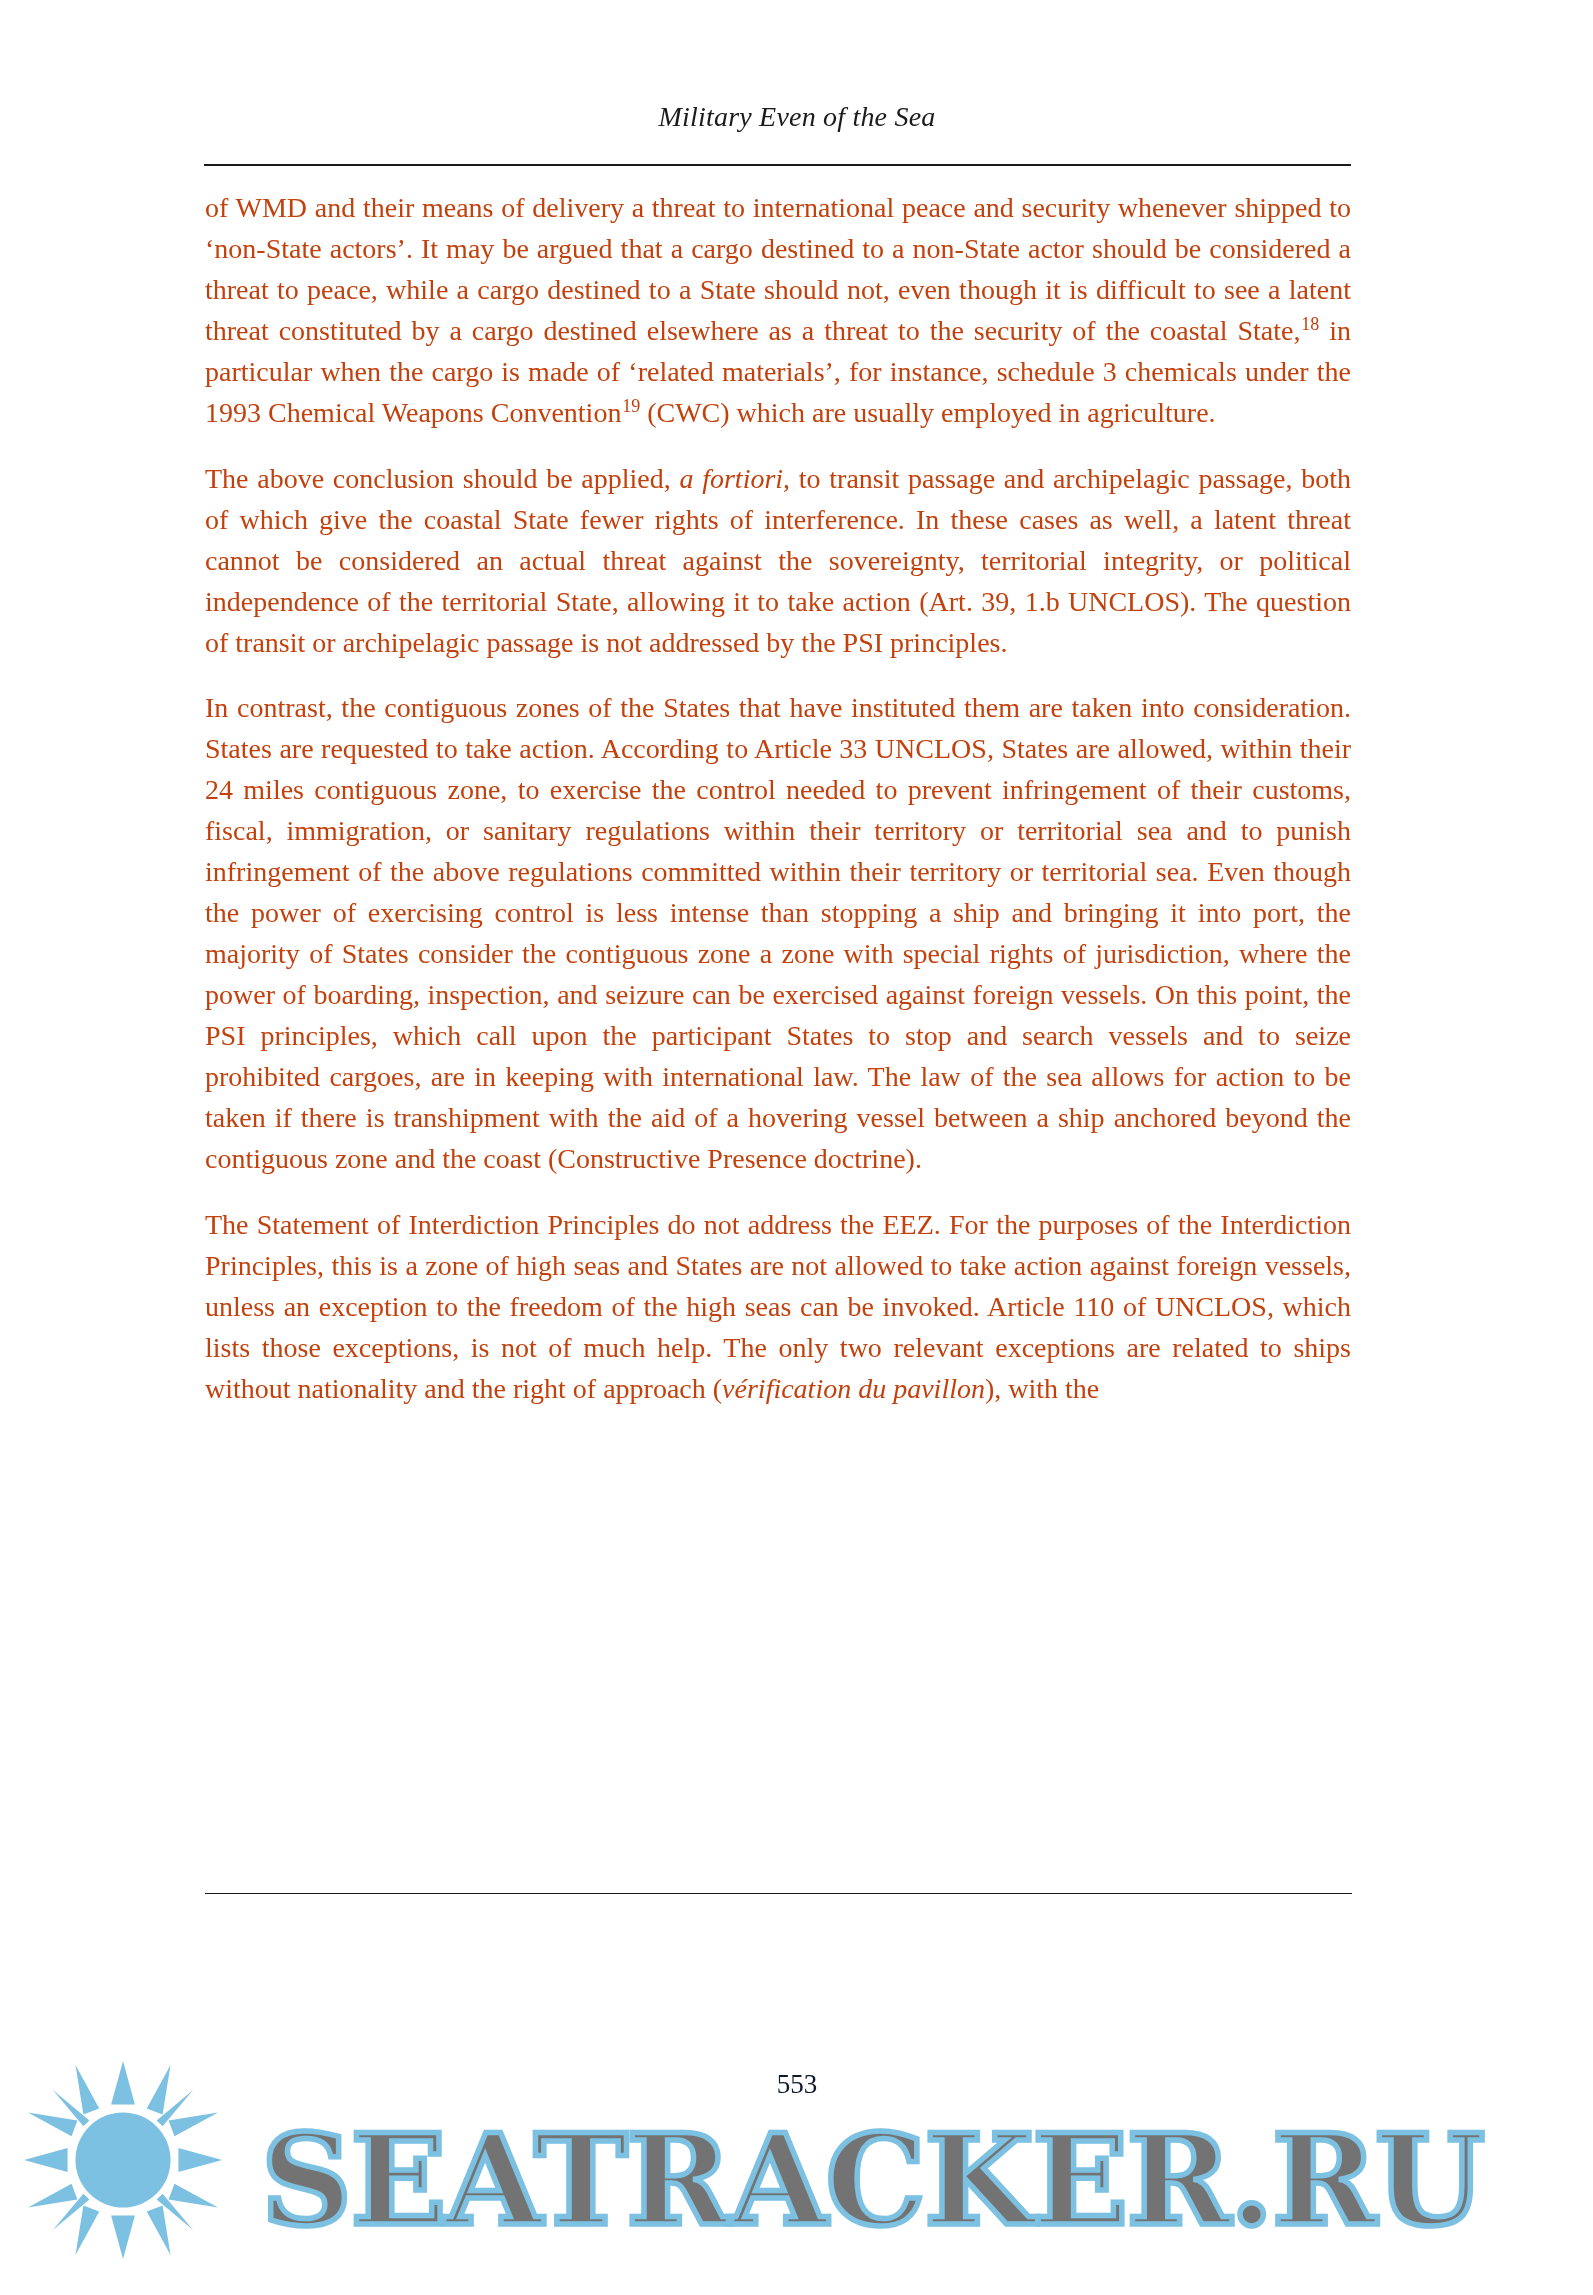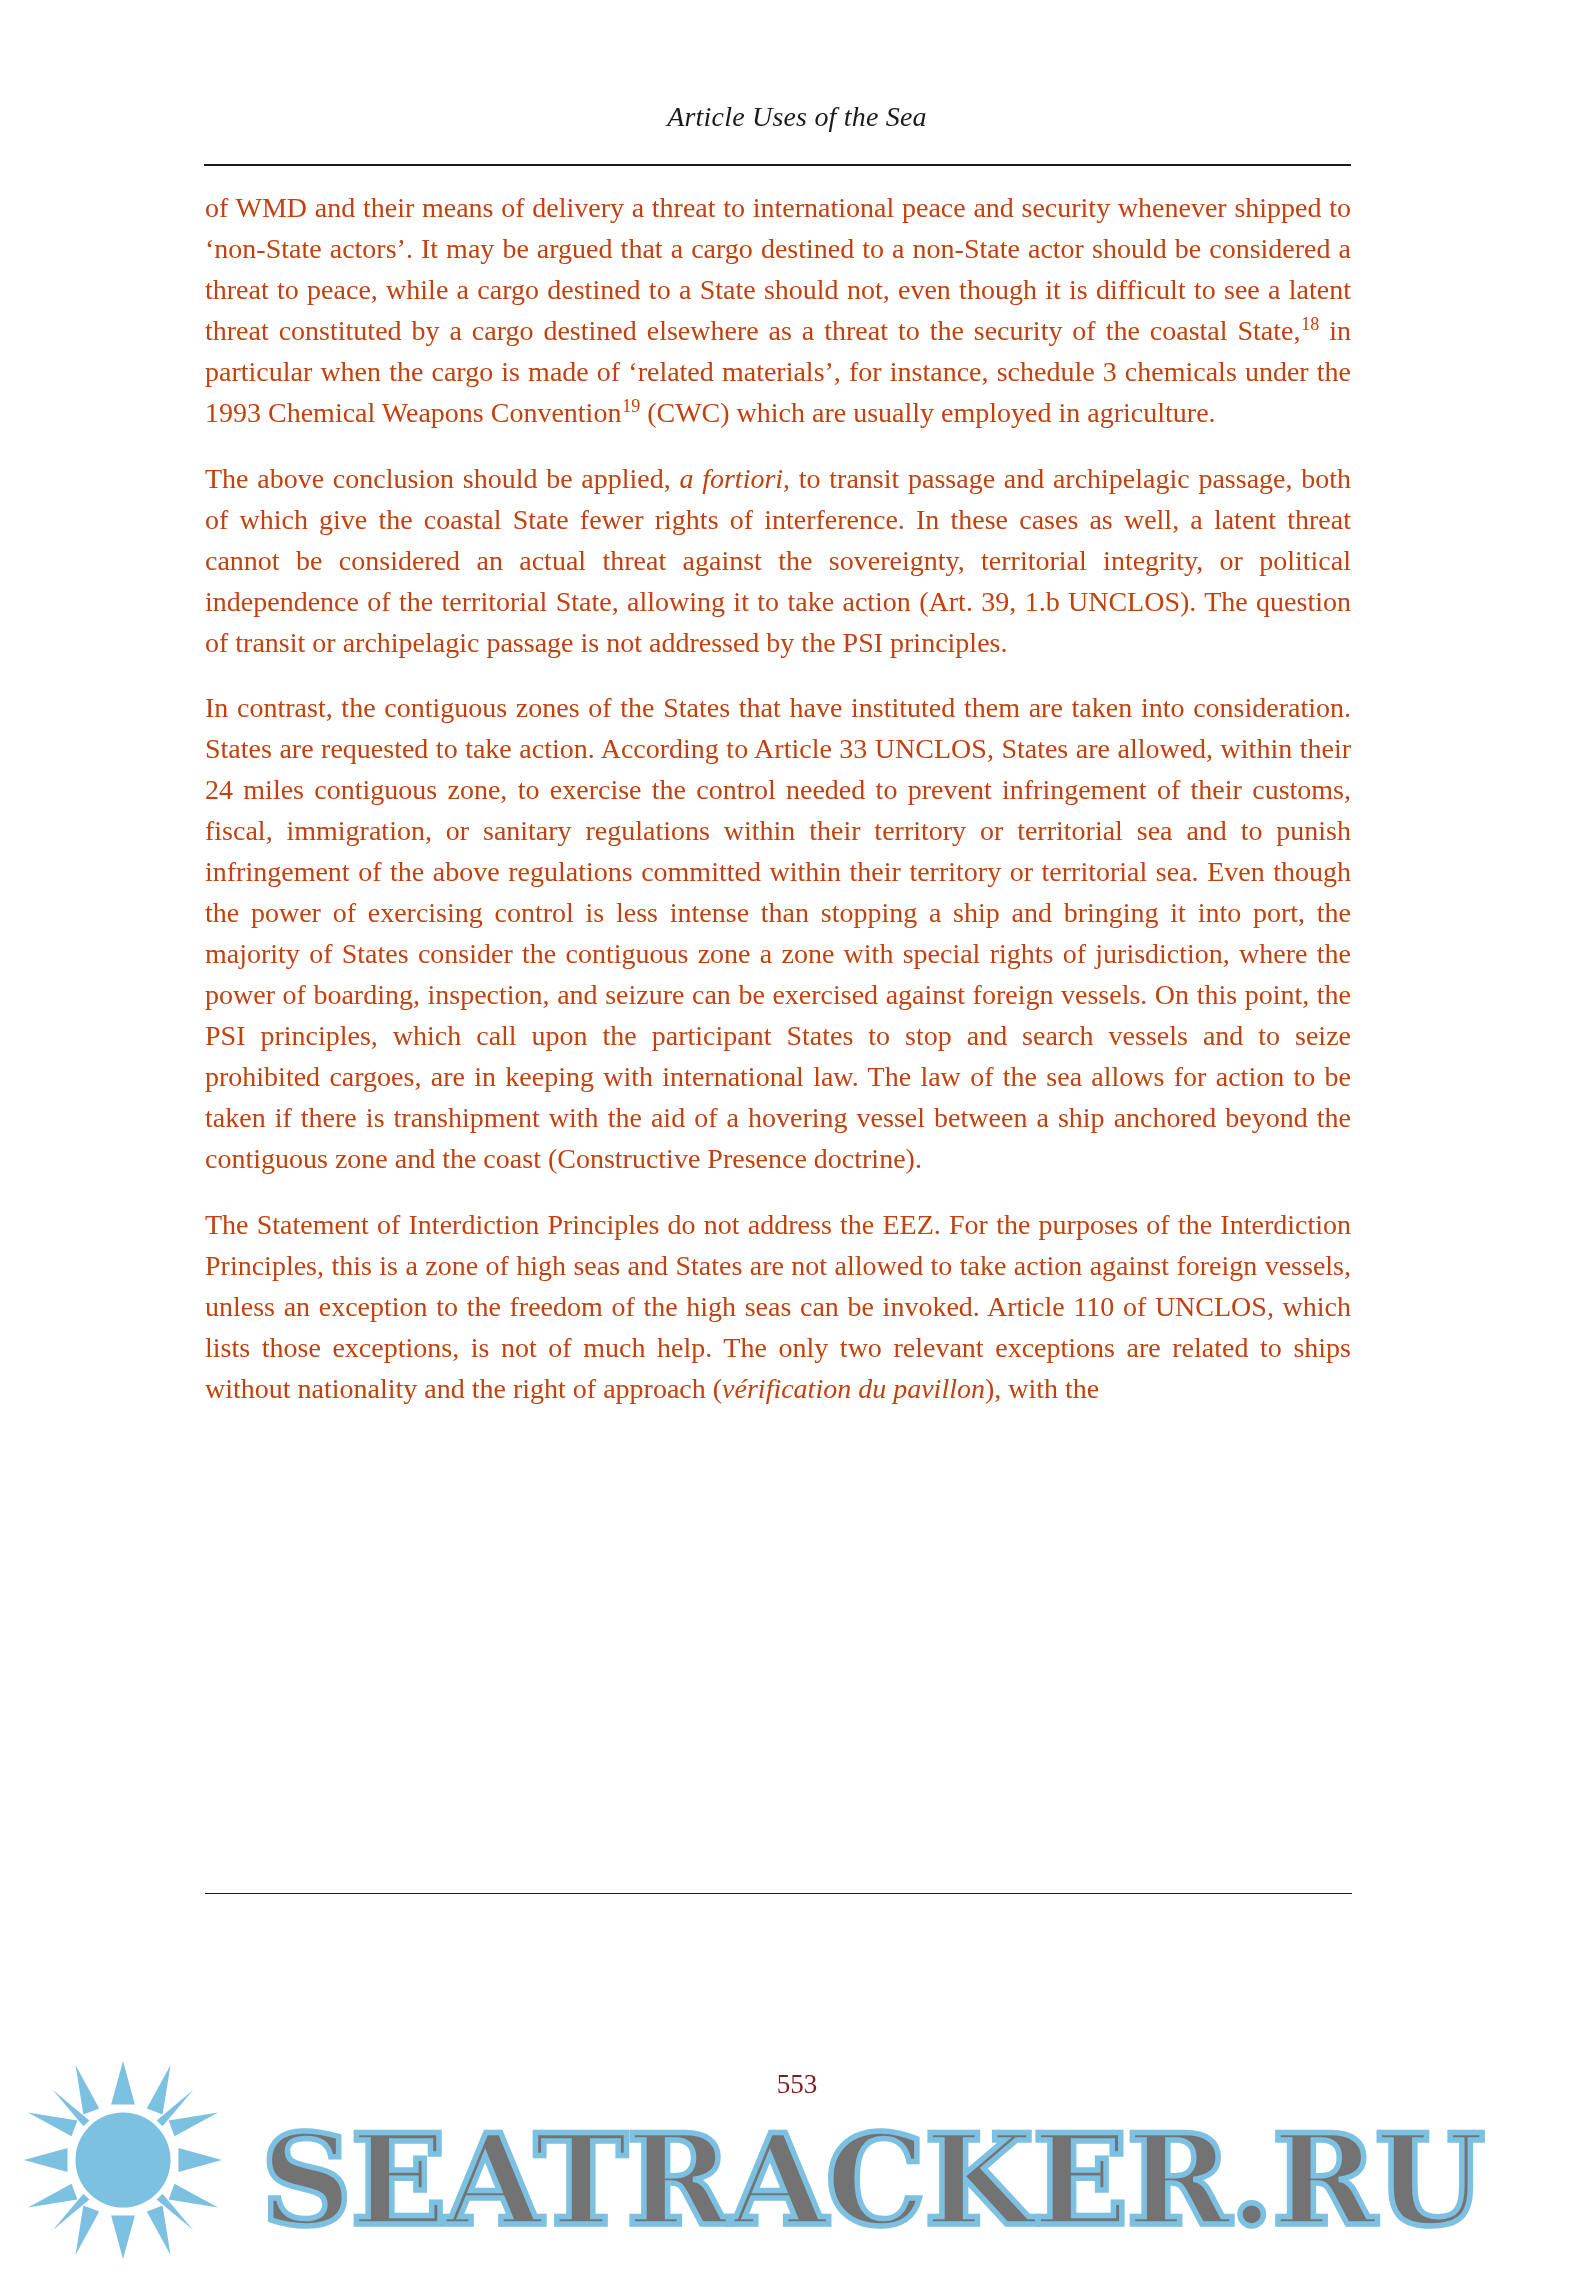--- a/index.html
+++ b/index.html
@@ -103,21 +103,21 @@
   }
 
   
   .folio {
     position: absolute;
     top: 2069px;
     left: 0;
     right: 0;
     text-align: center;
     font-size: 27px;
-    color: #7f1d1d;
+    color: #0f172a;
   }
 
   
   .watermark {
     position: absolute;
     left: 0;
     bottom: 0;
     width: 1594px;
     height: 340px;
     pointer-events: none;
@@ -141,21 +141,21 @@
     bottom: 36px;
     width: 198px;
     height: 198px;
   }
 </style>
 </head>
 <body>
 
 <div class="page">
 
-  <div class="running-head">Article Uses of the Sea</div>
+  <div class="running-head">Military Even of the Sea</div>
 
   <div class="head-rule"></div>
 
   <div class="body-col">
     <p class="para">of WMD and their means of delivery a threat to international peace and security whenever shipped to ‘non-State actors’. It may be argued that a cargo destined to a non-State actor should be considered a threat to peace, while a cargo destined to a State should not, even though it is difficult to see a latent threat constituted by a cargo destined elsewhere as a threat to the security of the coastal State,<sup class="fn">18</sup> in particular when the cargo is made of ‘related materials’, for instance, schedule 3 chemicals under the 1993 Chemical Weapons Convention<sup class="fn">19</sup> (CWC) which are usually employed in agriculture.</p>
     <p class="para">The above conclusion should be applied, <span class="it">a fortiori</span>, to transit passage and archipelagic passage, both of which give the coastal State fewer rights of interference. In these cases as well, a latent threat cannot be considered an actual threat against the sovereignty, territorial integrity, or political independence of the territorial State, allowing it to take action (Art. 39, 1.b UNCLOS). The question of transit or archipelagic passage is not addressed by the PSI principles.</p>
     <p class="para">In contrast, the contiguous zones of the States that have instituted them are taken into consideration. States are requested to take action. According to Article 33 UNCLOS, States are allowed, within their 24 miles contiguous zone, to exercise the control needed to prevent infringement of their customs, fiscal, immigration, or sanitary regulations within their territory or territorial sea and to punish infringement of the above regulations committed within their territory or territorial sea. Even though the power of exercising control is less intense than stopping a ship and bringing it into port, the majority of States consider the contiguous zone a zone with special rights of jurisdiction, where the power of boarding, inspection, and seizure can be exercised against foreign vessels. On this point, the PSI principles, which call upon the participant States to stop and search vessels and to seize prohibited cargoes, are in keeping with international law. The law of the sea allows for action to be taken if there is transhipment with the aid of a hovering vessel between a ship anchored beyond the contiguous zone and the coast (Constructive Presence doctrine).</p>
     <p class="para">The Statement of Interdiction Principles do not address the EEZ. For the purposes of the Interdiction Principles, this is a zone of high seas and States are not allowed to take action against foreign vessels, unless an exception to the freedom of the high seas can be invoked. Article 110 of UNCLOS, which lists those exceptions, is not of much help. The only two relevant exceptions are related to ships without nationality and the right of approach (<span class="it">vérification du pavillon</span>), with the</p>
   </div>
 

